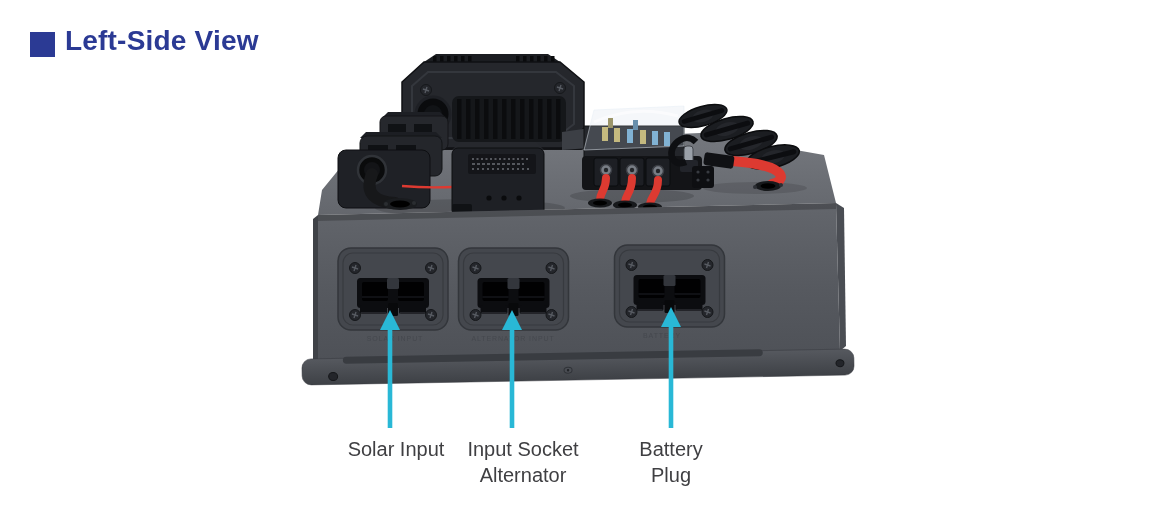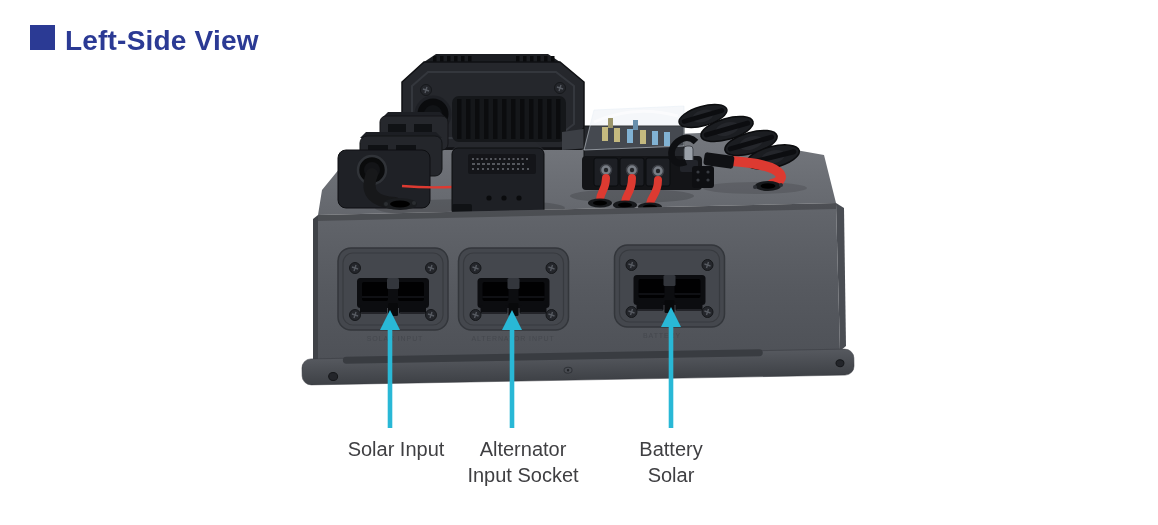--- a/index.html
+++ b/index.html
@@ -1,20 +1,20 @@
 <!DOCTYPE html>
 <html style="--accent: #2b3a94; --arrow: #29b8d6; --label-text: #3f3f42; --cable-red: #dd3a31; --fuse-yellow: #c2b266; --fuse-blue: #6fa9cf;"><head>
 <meta charset="utf-8">
 <style>
   html,body{margin:0;padding:0;}
   body{
     width:1158px;height:525px;background:#ffffff;position:relative;overflow:hidden;
     font-family:"Liberation Sans","DejaVu Sans",sans-serif;
   }
-  .header{position:absolute;left:30px;top:25px;display:flex;align-items:flex-start;gap:10px;}
+  .header{position:absolute;left:30px;top:25px;display:flex;align-items:flex-end;gap:10px;}
   .header .bullet{width:25px;height:25px;background:var(--accent,#2b3a94);}
   .header .title{font-size:28px;font-weight:bold;color:var(--accent,#2b3a94);letter-spacing:0.2px;}
   .stage{position:absolute;inset:0;}
   .callout-label{
     position:absolute;width:170px;text-align:center;top:436px;
     font-size:20px;line-height:26px;color:var(--label-text,#3f3f42);
   }
   #callout-label-solar{left:311px;}
   #callout-label-alternator{left:438px;}
   #callout-label-battery{left:586px;}
@@ -265,19 +265,19 @@
   <g class="arrow">
     <polygon points="671,307 661,327 681,327"></polygon>
       <rect x="668.7" y="326" width="4.6" height="102"></rect>
   </g>
 </svg>
 
 <div class="callout-label" id="callout-label-solar">
   <div>Solar Input</div>
 </div>
 <div class="callout-label" id="callout-label-alternator">
+  <div>Input Socket</div>
   <div>Alternator</div>
-  <div>Input Socket</div>
 </div>
 <div class="callout-label" id="callout-label-battery">
   <div>Battery</div>
-  <div>Solar</div>
+  <div>Plug</div>
 </div>
 
 </body></html>

